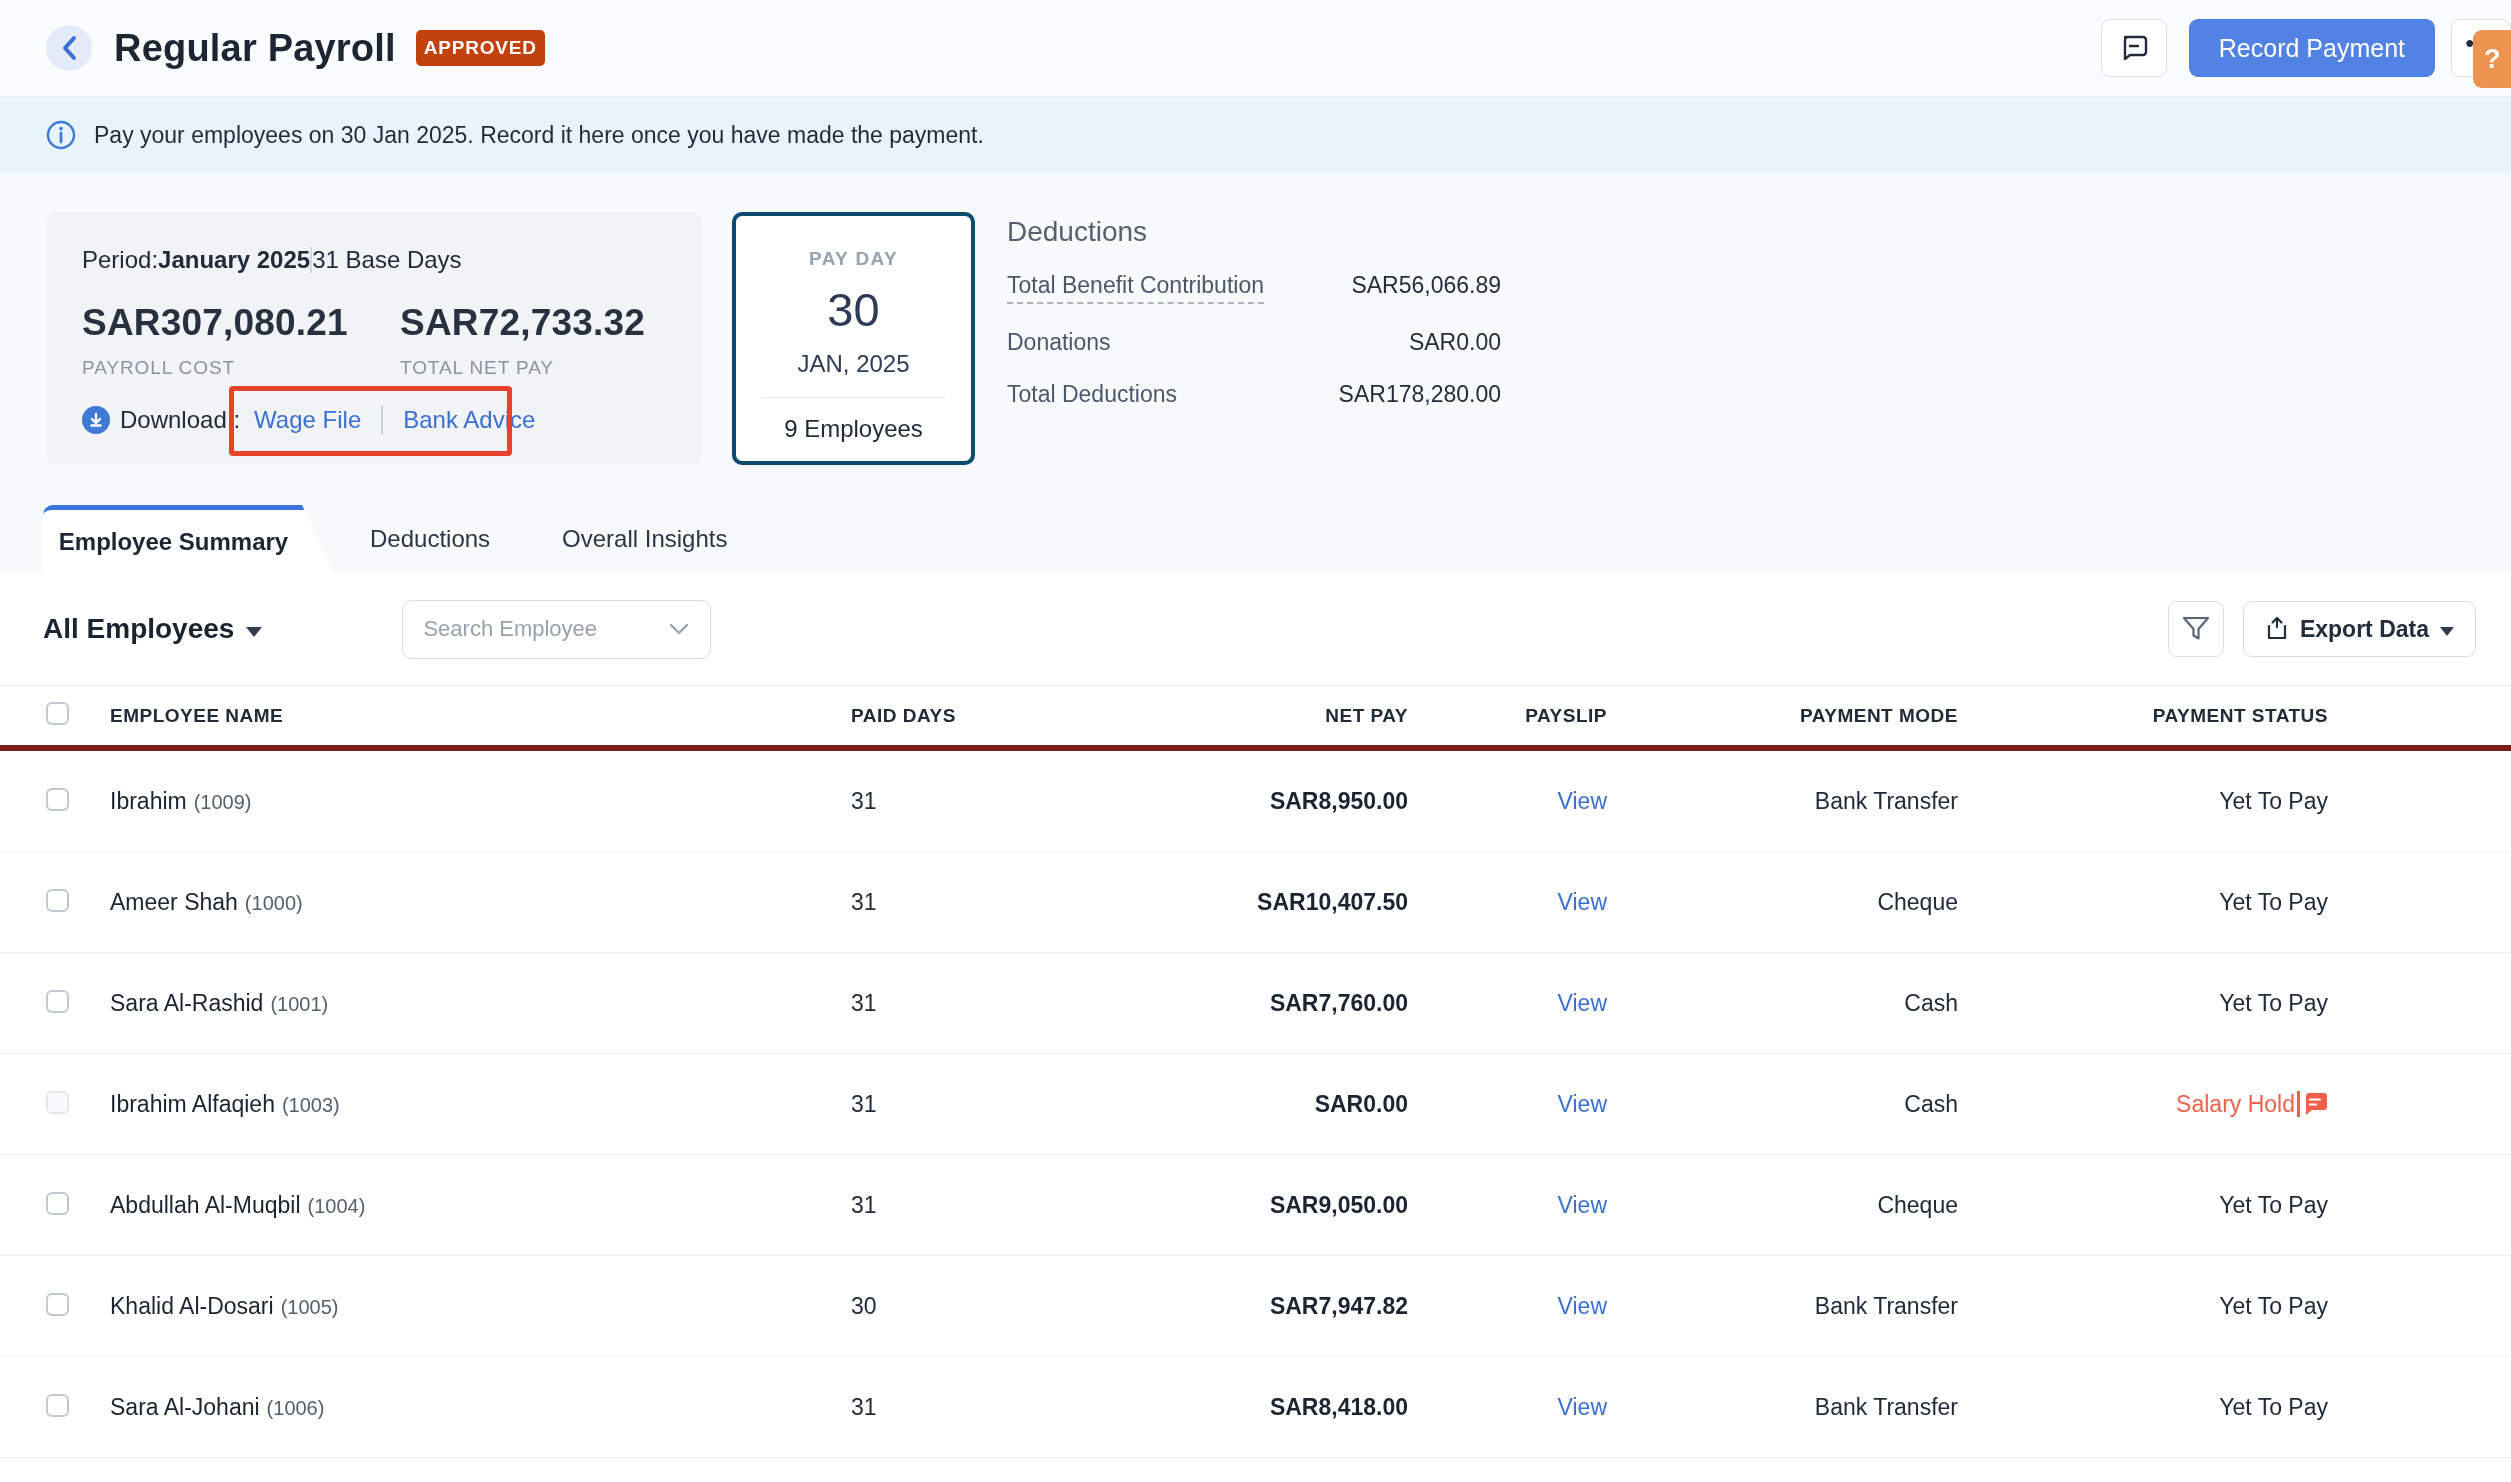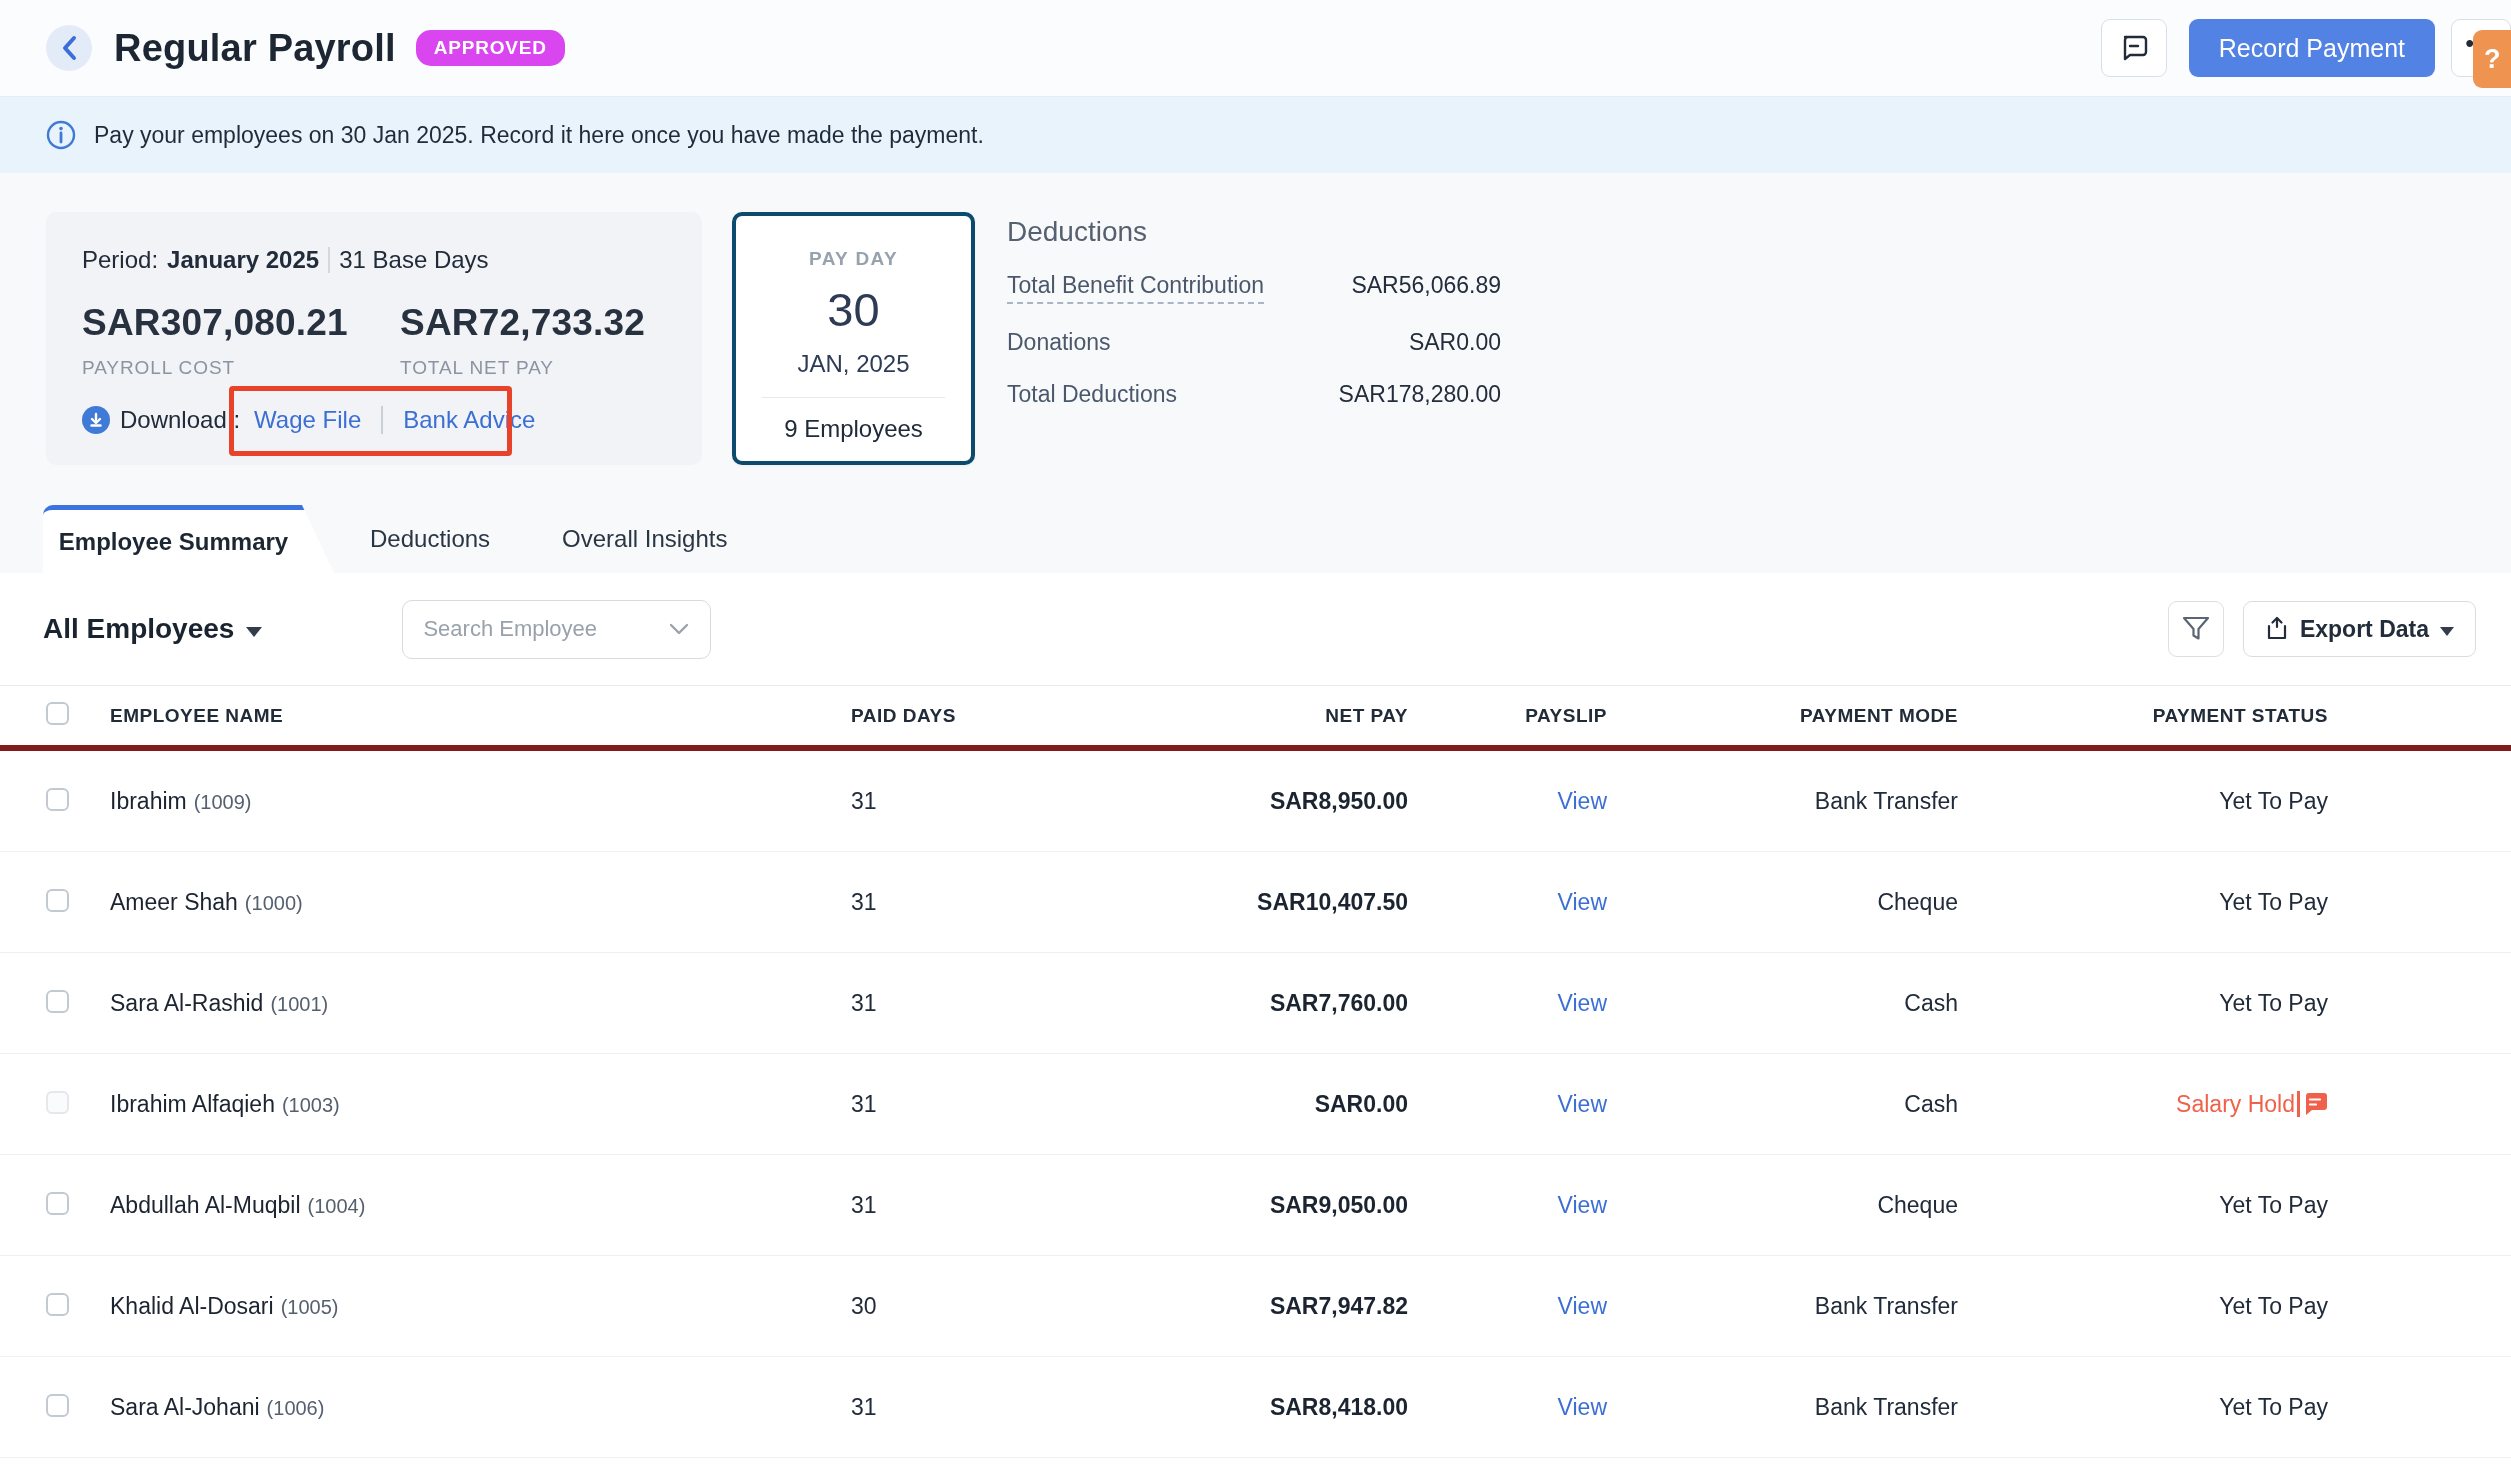--- a/index.html
+++ b/index.html
@@ -5,43 +5,43 @@
   * { margin:0; padding:0; box-sizing:border-box; }
   html,body { width:2511px; height:1483px; overflow:hidden; }
   body { font-family:"Liberation Sans", sans-serif; background:#ffffff; color:#1d2633; }
 
   
   .top-header { height:97px; display:flex; align-items:center; padding:0 0 0 46px;
     background:#fbfcfd; border-bottom:1px solid #e9ecef; position:relative; }
   .back-btn { width:46px; height:46px; border-radius:50%; background:#e4ebf8; border:none;
     display:flex; align-items:center; justify-content:center; cursor:pointer; flex:0 0 auto; }
   .page-title { font-size:38px; font-weight:600; color:#1d2633; margin-left:22px; letter-spacing:0.2px; }
-  .status-badge { background:#d946ef; color:#fff; font-size:19px; font-weight:700;
-    letter-spacing:0.8px; padding:7px 18px; border-radius:15px; margin-left:20px; }
+  .status-badge { background:#c2410c; color:#fff; font-size:19px; font-weight:700;
+    letter-spacing:0.8px; padding:7px 8px; border-radius:5px; margin-left:20px; }
   .header-spacer { flex:1; }
   .icon-btn { height:58px; background:#fff; border:1px solid #dadfe5; border-radius:9px;
     display:flex; align-items:center; justify-content:center; cursor:pointer; }
   .comment-btn { width:66px; }
   .primary-btn { height:58px; background:#5182e4; color:#fff; border:none; border-radius:9px;
     font-size:25px; font-weight:500; padding:0 30px; margin:0 16px 0 22px; cursor:pointer;
     font-family:"Liberation Sans", sans-serif; }
   .more-btn { width:60px; font-size:24px; letter-spacing:2px; color:#222b38; font-weight:700; padding-bottom:10px;}
   .help-btn { position:absolute; right:0; top:30px; width:38px; height:58px; background:#ef9350;
     color:#fff; font-size:27px; font-weight:700; border:none; border-radius:9px 0 0 9px;
     display:flex; align-items:center; justify-content:flex-start; padding-left:11px; cursor:pointer; }
 
   
   .banner { height:76px; background:#e8f3fb; display:flex; align-items:center; padding:0 46px; gap:18px; }
   .banner-text { font-size:23px; color:#1f2a3a; }
 
   
   .summary { background:#f8f9fb; padding:39px 46px 0 46px; height:327px; display:flex; align-items:flex-start; }
   .period-card { width:656px; height:253px; background:#f1f3f6; border-radius:10px;
     padding:34px 36px; position:relative; flex:0 0 auto; }
-  .period-line { font-size:24px; color:#212b3a; display:flex; align-items:center; gap:9px; }
+  .period-line { font-size:24px; color:#212b3a; display:flex; align-items:center; gap:0; }
   .period-line b { font-weight:700; }
   .v-div { width:2px; height:26px; background:#d3d8de; display:inline-block; }
   .amounts { display:flex; margin-top:28px; }
   .amount-col1 { width:318px; }
   .amount-value { font-size:37px; font-weight:600; color:#28313f; letter-spacing:0.2px; }
   .amount-label { font-size:19px; color:#8b94a2; letter-spacing:0.9px; margin-top:13px; }
   .download-row { display:flex; align-items:center; margin-top:27px; font-size:24px; gap:10px; }
   .dl-circle { width:28px; height:28px; border-radius:50%; background:#3f7ad6; display:flex;
     align-items:center; justify-content:center; flex:0 0 auto; }
   .dl-label { color:#212b3a; margin-right:4px; }

